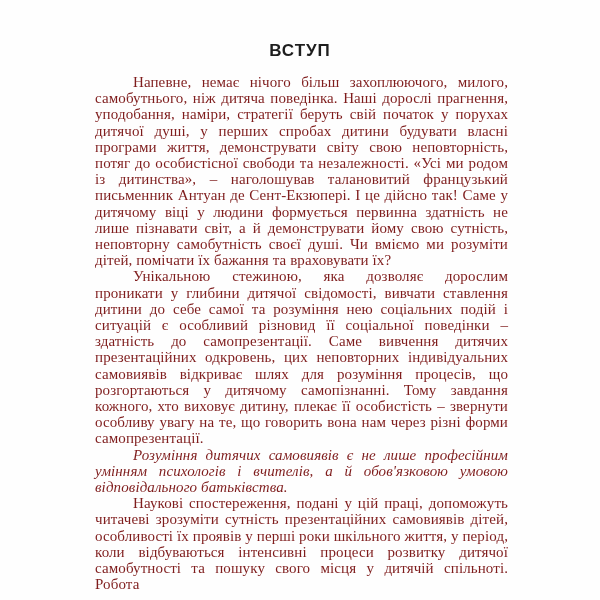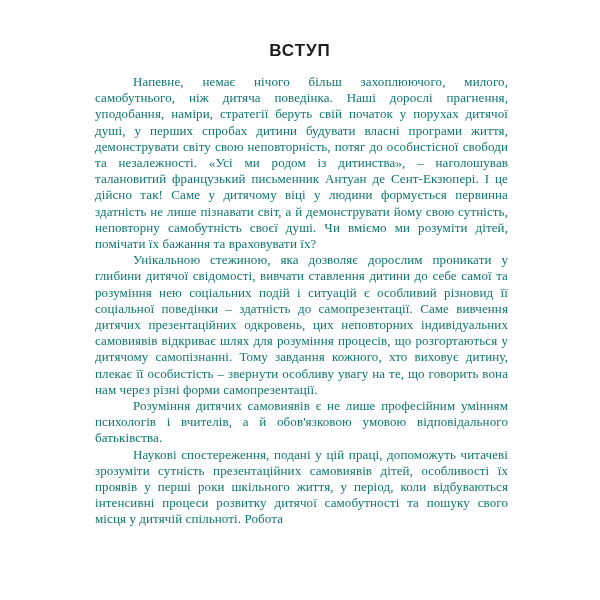--- a/index.html
+++ b/index.html
@@ -29,31 +29,32 @@
     letter-spacing: 1px;
     color: #1e1e1e;
     font-family: Liberation Sans, sans-serif;
   }
   .text-block {
     position: absolute;
     top: 74px;
     left: 95px;
     width: 413px;
     text-align: justify;
-    font-size: 13px;
+    font-size: 15px;
     line-height: 16.2px;
-    color: #0f766e;
+    color: #7f1d1d;
     letter-spacing: 0.1px;
   }
   .text-block p.para {
     margin: 0;
     padding: 0;
     text-indent: 38px;
   }
   .text-block p.para.italic {
+    font-style: italic;
   }
 </style>
 </head>
 <body>
 
 <div class="page">
   <h1 class="page-title">ВСТУП</h1>
   <div class="text-block">
 
   <p class="para">Напевне, немає нічого більш захоплюючого, милого, самобутнього, ніж дитяча поведінка. Наші дорослі прагнення, уподобання, наміри, стратегії беруть свій початок у порухах дитячої душі, у перших спробах дитини будувати власні програми життя, демонструвати світу свою неповторність, потяг до особистісної свободи та незалежності. «Усі ми родом із дитинства», – наголошував талановитий французький письменник Антуан де Сент-Екзюпері. І це дійсно так! Саме у дитячому віці у людини формується первинна здатність не лише пізнавати світ, а й демонструвати йому свою сутність, неповторну самобутність своєї душі. Чи вміємо ми розуміти дітей, помічати їх бажання та враховувати їх?</p>

